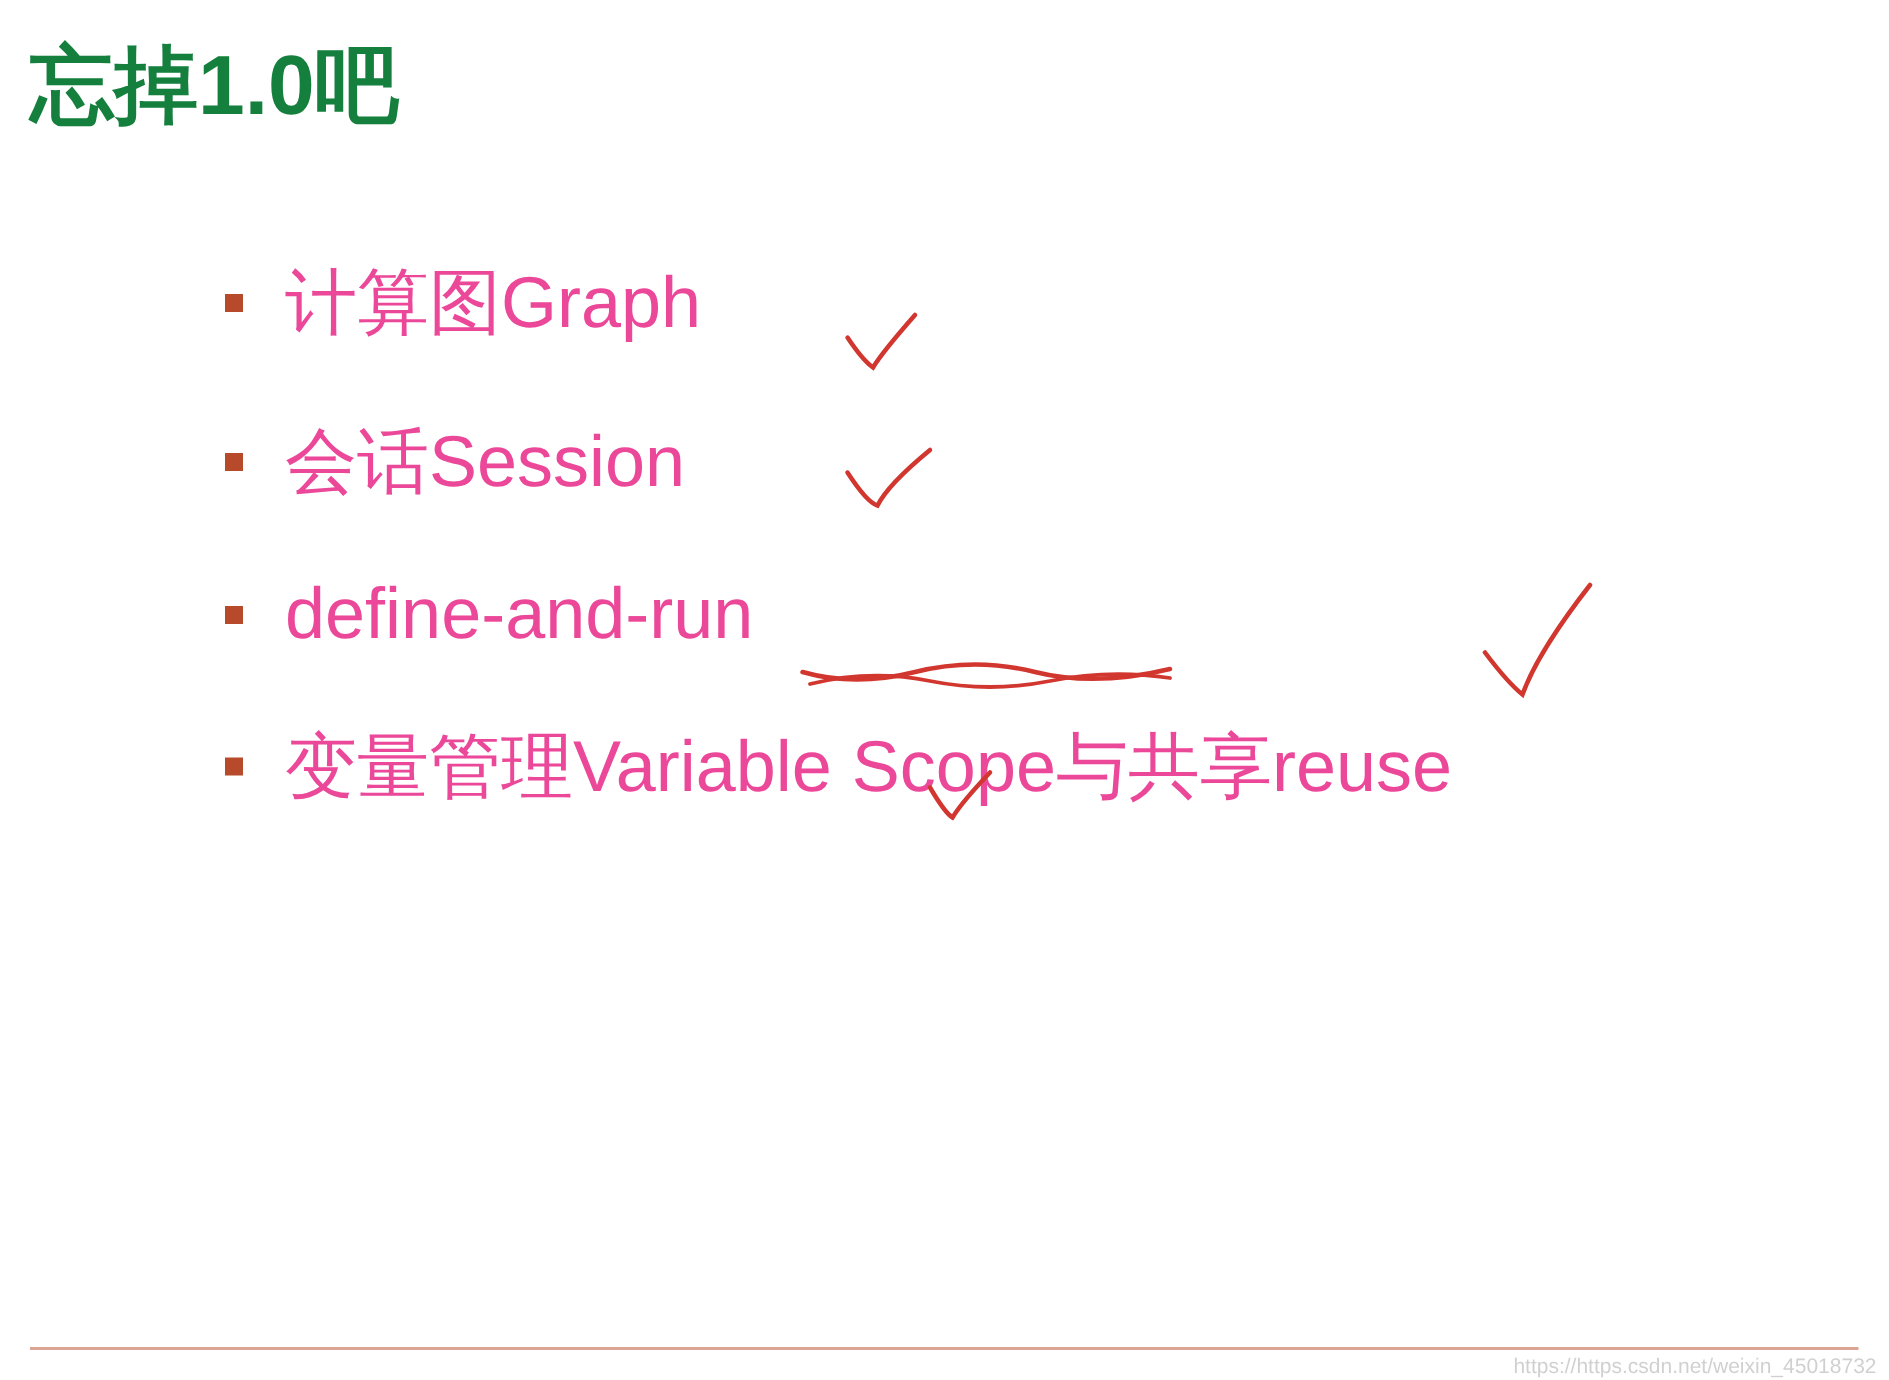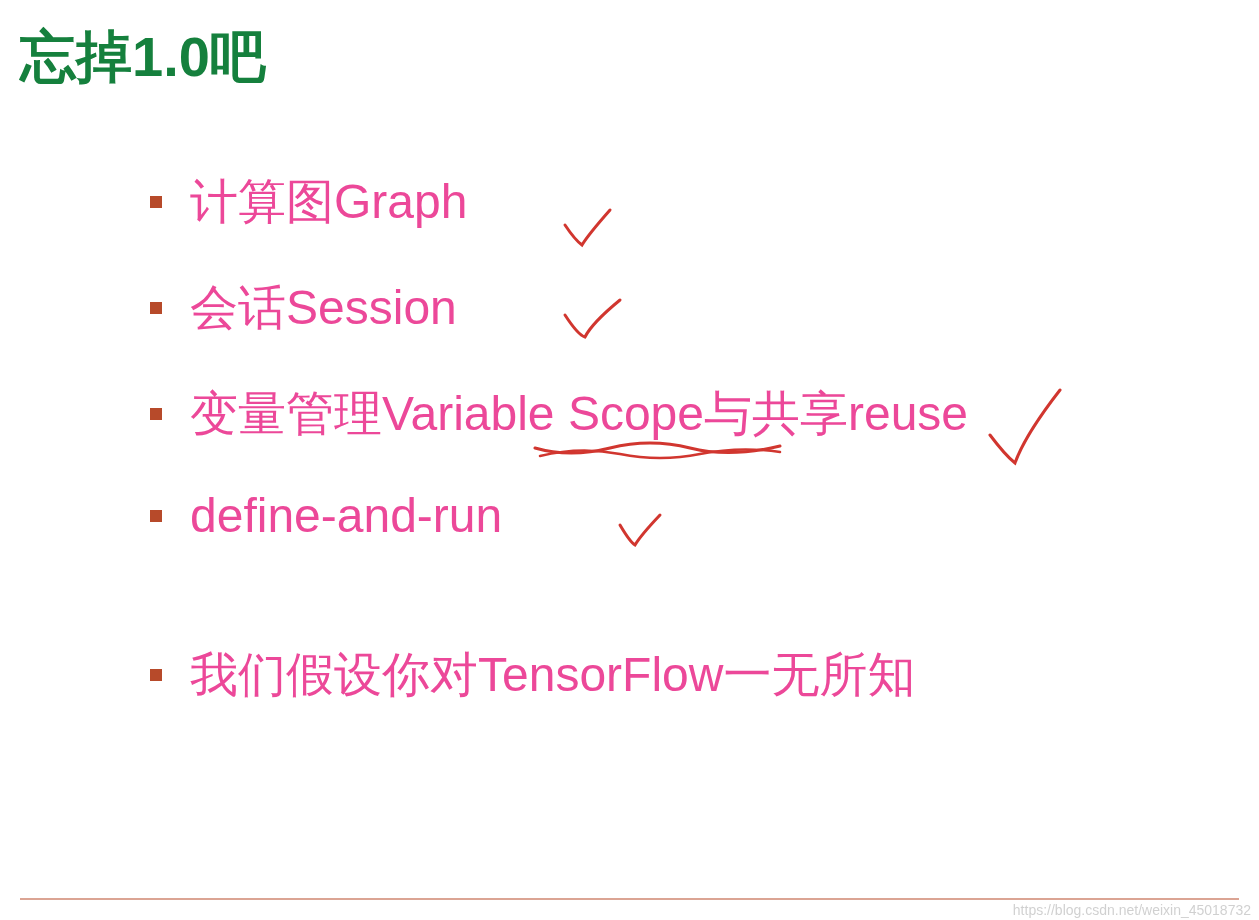--- a/index.html
+++ b/index.html
@@ -85,29 +85,25 @@
   <li class="bullet-item">
     <span class="bullet-square"></span>
     <span>计算图Graph</span>
   </li>
   <li class="bullet-item">
     <span class="bullet-square"></span>
     <span>会话Session</span>
   </li>
   <li class="bullet-item">
     <span class="bullet-square"></span>
-    <span>变量管理Variable Scope与共享reuse</span>
+    <span>define-and-run</span>
   </li>
   <li class="bullet-item">
     <span class="bullet-square"></span>
-    <span>define-and-run</span>
-  </li>
-  <li class="bullet-item gap-above">
-    <span class="bullet-square"></span>
-    <span>我们假设你对TensorFlow一无所知</span>
+    <span>变量管理Variable Scope与共享reuse</span>
   </li>
 </ul>
 
 <div class="checkmark check1">
   <svg width="60" height="50" viewBox="0 0 60 50">
     <path d="M5 20 Q15 35 22 40 Q28 30 50 5" stroke="#d1362f" stroke-width="3" fill="none" stroke-linecap="round"></path>
   </svg>
 </div>
 <div class="checkmark check2">
   <svg width="70" height="55" viewBox="0 0 70 55">
@@ -125,13 +121,13 @@
   </svg>
 </div>
 <div class="underline-wavy">
   <svg width="260" height="30" viewBox="0 0 260 30">
     <path d="M5 12 Q40 22 80 12 T160 12 T250 10" stroke="#d1362f" stroke-width="3" fill="none" stroke-linecap="round"></path>
     <path d="M10 20 Q50 10 90 18 T170 18 T250 16" stroke="#d1362f" stroke-width="2.5" fill="none" stroke-linecap="round"></path>
   </svg>
 </div>
 
 <div class="bottom-line"></div>
-<div class="watermark">https://blog.csdn.net/weixin_45018732</div>
+<div class="watermark">https://https.csdn.net/weixin_45018732</div>
 
 </body></html>

